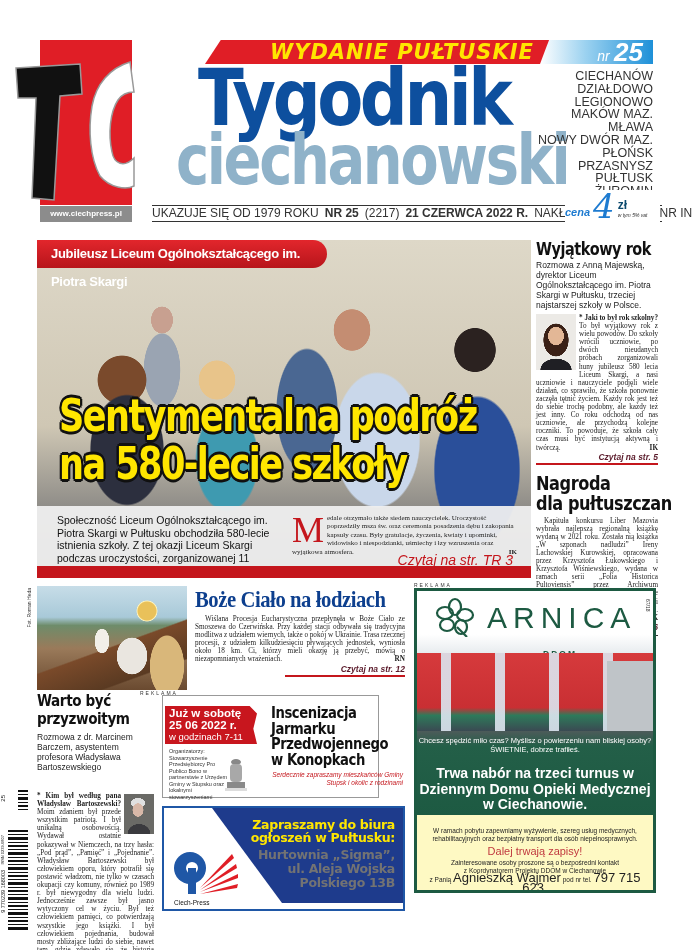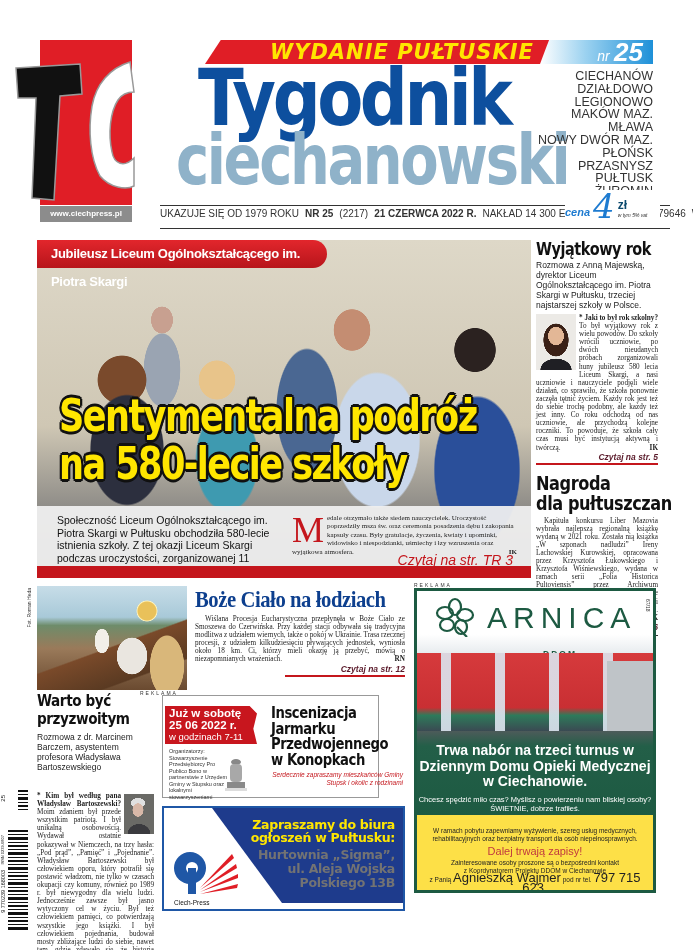--- a/index.html
+++ b/index.html
@@ -24,22 +24,22 @@
   #issue-text .nr { font-size: 14px; color: #fff; }
   #issue-text .num { font-size: 26px; font-weight: 900; }
 
   #title-1 { left: 198px; top: 58px; font-family: "DejaVu Sans", sans-serif; font-weight: 900; font-size: 78px; color: #0d4f9e;
     letter-spacing: -4px; line-height: 80px; transform: scaleX(0.86); transform-origin: left top; }
   #title-2 { left: 176px; top: 122px; font-family: "DejaVu Sans", sans-serif; font-weight: 900; font-size: 70px; color: #8fb2c9;
     letter-spacing: -3px; line-height: 76px; transform: scaleX(0.80); transform-origin: left top; }
 
   #cities { right: 40px; top: 70px; text-align: right; font-size: 12.5px; line-height: 12.8px; color: #333; }
 
-  #info-bar { left: 160px; top: 205px; width: 510px; height: 24px; border-top: 1px solid #333; border-bottom: 1px solid #333;
-    font-size: 10px; line-height: 15px; white-space: nowrap; color: #333; display: flex; gap: 6px; padding-left: 0; }
+  #info-bar { left: 152px; top: 205px; width: 510px; height: 17px; border-top: 1px solid #333; border-bottom: 1px solid #333;
+    font-size: 12px; line-height: 15px; white-space: nowrap; color: #333; display: flex; gap: 6px; padding-left: 0; }
   #info-bar b { font-weight: bold; }
   #price { left: 565px; top: 190px; width: 95px; height: 32px; background: #fff; display: flex; align-items: flex-end; gap: 3px; }
   #price .cena { font-size: 11px; font-weight: 900; font-style: italic; color: #1e7bd0; margin-bottom: 4px; }
   #price .four { font-size: 34px; font-style: italic; color: #1e7bd0; line-height: 32px; font-family: "DejaVu Serif", serif; }
   #price .zl { display: flex; flex-direction: column; margin-bottom: 4px; }
   #price .zl b { font-size: 12px; color: #0c4a6e; }
   #price .zl small { font-size: 5px; color: #333; font-style: italic; }
 
   
   #main-photo { left: 37px; top: 240px; width: 494px; height: 338px; overflow: hidden; background: #d8d4c6; }
@@ -96,21 +96,21 @@
   #photo-credit { left: 26px; top: 588px; font-size: 5px; color: #333; writing-mode: vertical-rl; transform: rotate(180deg); }
 
   #boze-block { left: 195px; top: 586px; width: 210px; }
   #boze-kicker { color: #c4161c; font-size: 11px; line-height: 13px; }
   #boze-title { font-family: "Liberation Serif", serif; font-weight: bold; font-size: 24px; line-height: 26px; color: #0d3f8e; letter-spacing: -0.5px; transform: scaleX(0.86); transform-origin: left top; white-space: nowrap; }
   #boze-body { margin-top: 3px; }
 
   .reklama { font-size: 5px; letter-spacing: 2px; color: #333; }
 
   
-  #arnica-ad { left: 414px; top: 588px; width: 242px; height: 305px; border: 3px solid #1d5a42; background: #fde047; overflow: hidden; }
+  #arnica-ad { left: 414px; top: 588px; width: 242px; height: 305px; border: 3px solid #1d5a42; background: #fef9c3; overflow: hidden; }
   #arnica-head { position: absolute; left: 0; top: 0; width: 100%; height: 62px; background: linear-gradient(180deg,#fff 70%,#e8ecef 100%); }
   #arnica-flower { position: absolute; left: 18px; top: 6px; width: 40px; height: 40px; }
   #arnica-name { position: absolute; left: 70px; top: 10px; font-size: 30px; font-weight: 500; letter-spacing: 6px; color: #1d5a42; }
   #arnica-sub { position: absolute; left: 126px; top: 58px; font-size: 8.5px; font-weight: bold; letter-spacing: 2px; color: #1d5a42; }
   #arnica-ad-code { position: absolute; right: 2px; top: 8px; font-size: 5px; writing-mode: vertical-rl; color: #333; }
   #arnica-photo { position: absolute; left: 0; top: 62px; width: 100%; height: 78px;
     background:
       repeating-linear-gradient(90deg, transparent 0 24px, rgba(220,230,240,0.9) 24px 34px, transparent 34px 54px),
       linear-gradient(180deg, #d63a3c 0%, #c92f33 70%, #2e7a5a 80%, #3a4a52 100%); }
   #arnica-photo::after { content: ""; position: absolute; right: 0; top: 8px; width: 46px; height: 70px; background: #bfc4c8; }
@@ -280,22 +280,22 @@
         <ellipse cx="10" cy="16" rx="8" ry="6"></ellipse>
         <path d="M22 30 L32 40"></path>
       </g>
     </svg>
     <div id="arnica-name">ARNICA</div>
     <div id="arnica-sub">DDOM</div>
     <div id="arnica-ad-code">67/18</div>
   </div>
   <div id="arnica-photo"></div>
   <div id="arnica-green">
+    <div id="arnica-question">Chcesz spędzić miło czas? Myślisz o powierzeniu nam bliskiej osoby? ŚWIETNIE, dobrze trafiłeś.</div>
     <div id="arnica-headline">Trwa nabór na trzeci turnus w Dziennym Domu Opieki Medycznej w Ciechanowie.</div>
-    <div id="arnica-question">Chcesz spędzić miło czas? Myślisz o powierzeniu nam bliskiej osoby? ŚWIETNIE, dobrze trafiłeś.</div>
   </div>
   <div id="arnica-bottom">
     <div id="arnica-services">W ramach pobytu zapewniamy wyżywienie, szereg usług medycznych, rehabilitacyjnych oraz bezpłatny transport dla osób niepełnosprawnych.</div>
     <div id="arnica-cta">Dalej trwają zapisy!</div>
     <div id="arnica-contact">
       <div>Zainteresowane osoby proszone są o bezpośredni kontakt</div>
       <div>z Koordynatorem Projektu DDOM w Ciechanowie</div>
       <div>
         <span>z Panią</span>
         <span class="big">Agnieszką Wajmer</span>

